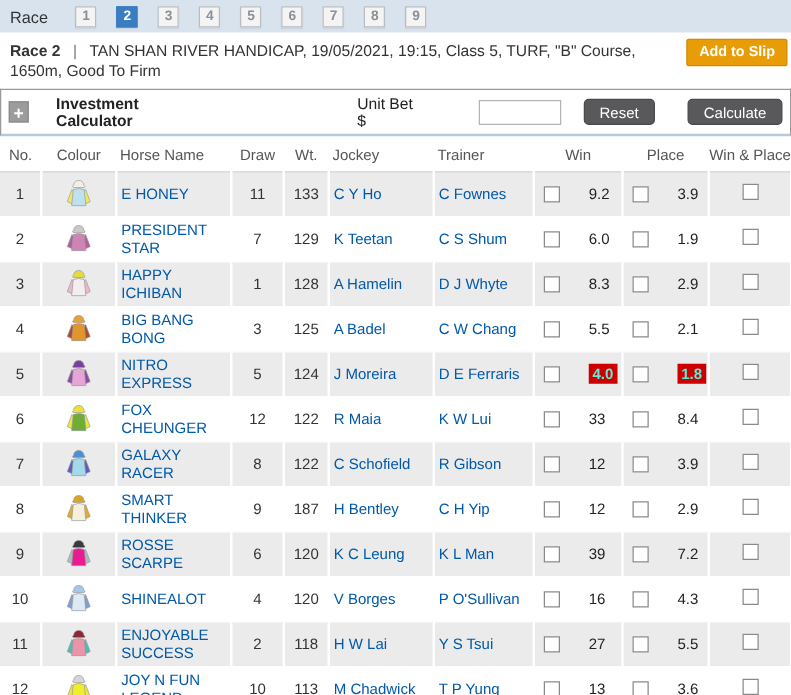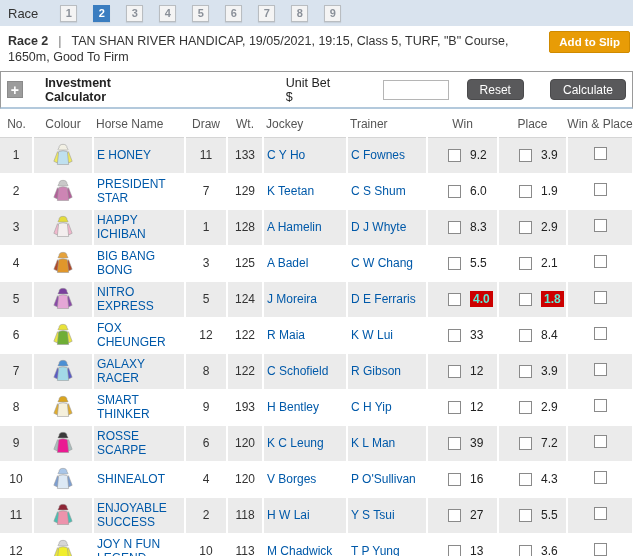--- a/index.html
+++ b/index.html
@@ -108,21 +108,21 @@
     height: 36px; font-size: 12px; color: #333;
     border-right: 2px solid #fff;
     border-bottom: 1px solid #fff;
     text-align: center; vertical-align: middle;
   }
   tbody td.al { text-align: left; padding-left: 3px; }
   tbody tr.odd td { background: #ebebeb; }
   tbody tr.even td { background: #fff; }
   a.lnk { color: var(--link-blue, #0059a9); text-decoration: none; cursor: pointer; }
   .horse-name { display: block; line-height: 14px; }
-  .bet-cell { display: flex; align-items: center; gap: 9px; padding-left: 20px; }
+  .bet-cell { display: flex; align-items: center; gap: 23px; padding-left: 7px; }
   .odds { color: #222; }
   .odds.hot {
     background: var(--hot-red, #cc0000);
     color: #5eead4; font-weight: bold;
     padding: 1px 3px;
   }
   input[type="checkbox"] {
     appearance: none; -webkit-appearance: none;
     width: 13px; height: 13px;
     border: 1px solid #8a8a8a; background: #fff;
@@ -436,21 +436,21 @@
           <path class="slv" d="M18 11 L22 21.5 L17.5 23.5 L15.5 14 Z"></path>
           <path class="body" d="M7.2 11 Q12 9 16.8 11 L18.2 25 L5.8 25 Z"></path>
           <path class="cap" d="M7.6 7 a4.4 4 0 0 1 8.8 0 l0.9 1 a0.8 0.8 0 0 1 -0.7 1.2 l-9.2 0 a0.8 0.8 0 0 1 -0.7 -1.2 Z"></path>
         </svg>
       </span>
     </td>
     <td class="al">
           <a class="lnk horse-name">SMART THINKER</a>
         </td>
     <td>9</td>
-    <td>193</td>
+    <td>187</td>
     <td class="al"><a class="lnk">H Bentley</a></td>
     <td class="al"><a class="lnk">C H Yip</a></td>
     <td>
       <span class="bet-cell">
         <input type="checkbox" style="">
         <span class="odds">12</span>
       </span>
     </td>
     <td>
       <span class="bet-cell">

